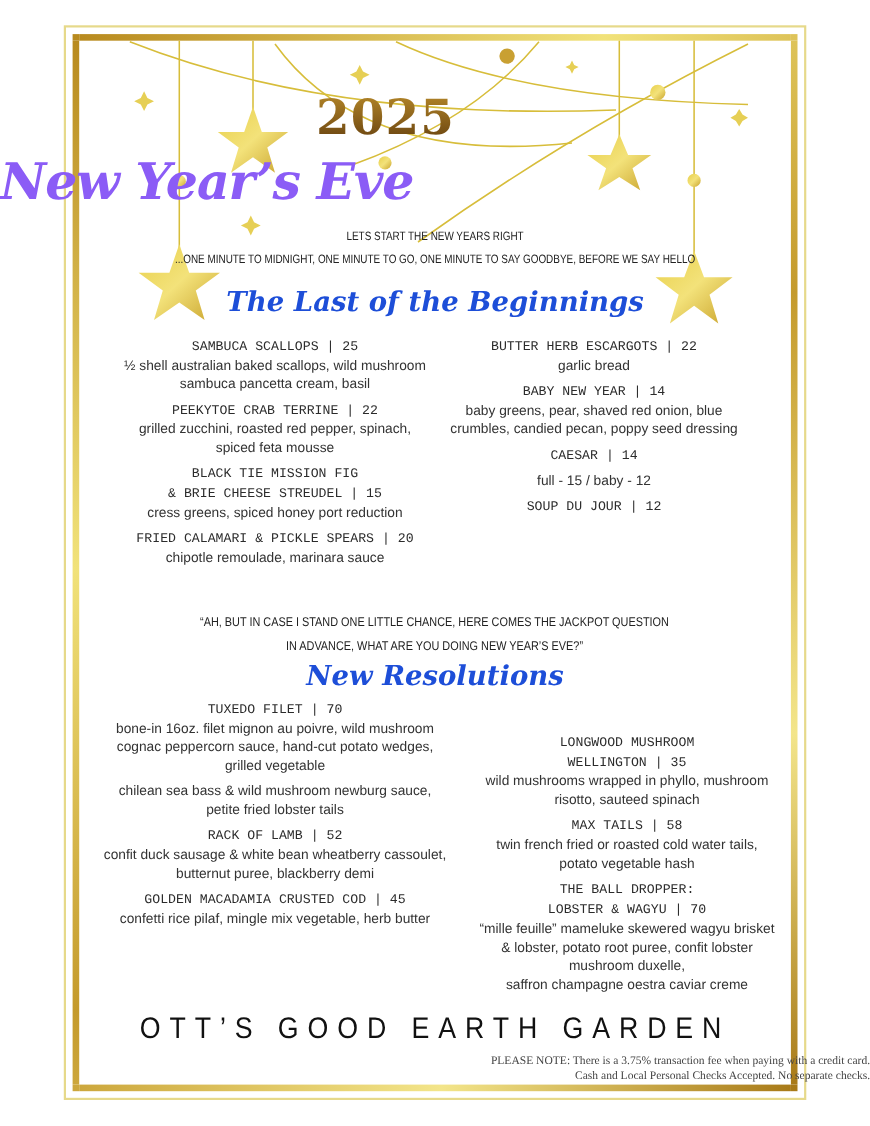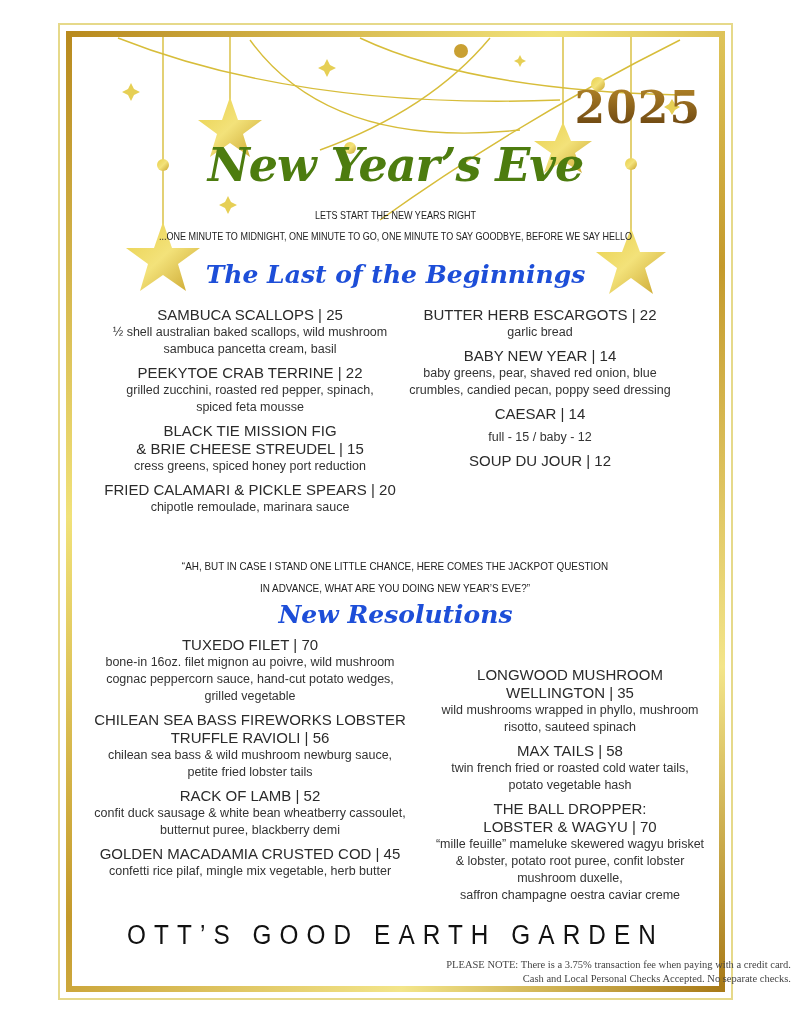--- a/index.html
+++ b/index.html
@@ -1,30 +1,30 @@
 <!DOCTYPE html>
 <html><head>
 <meta charset="utf-8">
 <style>
   html, body { margin:0; padding:0; }
   body { width:791px; height:1024px; background:#ffffff; position:relative; overflow:hidden; font-family:"DejaVu Serif", serif; color:#2a2a2a; }
   .frame-outer { position:absolute; left:58px; top:23px; width:675px; height:977px; border:2px solid #e6d98a; box-sizing:border-box; }
   .frame-inner { position:absolute; left:66px; top:31px; width:659px; height:961px; border:6px solid #c9a63a; box-sizing:border-box;
     border-image: linear-gradient(135deg,#b88a1e,#f1e27a 30%,#c49a2c 55%,#f3e58a 80%,#a87a18) 1; }
   .deco { position:absolute; left:0; top:0; width:791px; height:320px; pointer-events:none; }
-  .year { position:absolute; left:0; width:701px; top:82px; text-align:right; font-family:"DejaVu Serif", serif; font-weight:bold; font-size:44px; letter-spacing:1px;
+  .year { position:absolute; left:0; width:701px; top:82px; text-align:center; font-family:"DejaVu Serif", serif; font-weight:bold; font-size:44px; letter-spacing:1px;
     background:linear-gradient(180deg,#b88a2a 0%,#6a4410 90%); -webkit-background-clip:text; background-clip:text; color:transparent; }
-  .title { position:absolute; left:0; width:791px; top:138px; text-align:center; font-family:"DejaVu Serif", serif; font-style:italic; font-weight:bold; font-size:46px; color:#4d7c0f; letter-spacing:-1px; }
+  .title { position:absolute; left:0; width:791px; top:138px; text-align:left; font-family:"DejaVu Serif", serif; font-style:italic; font-weight:bold; font-size:46px; color:#8b5cf6; letter-spacing:-1px; }
   .sub1, .sub2 { position:absolute; left:0; width:791px; text-align:center; font-family:"Liberation Sans", sans-serif; font-size:11px; color:#222; transform:scaleX(0.82); }
   .sub1 { top:209px; }
   .sub2 { top:230px; }
   .section-title { position:absolute; left:0; width:791px; text-align:center; font-family:"DejaVu Serif", serif; font-style:italic; font-weight:bold; font-size:25px; color:#1d4ed8; }
   .col { position:absolute; text-align:center; }
   .item { margin-bottom:6px; }
-  .item-name { font-family:Liberation Sans, sans-serif; font-size:15px; color:#2b2b2b; line-height:18px; white-space:pre-line; }
+  .item-name { font-family:Liberation Mono, monospace; font-size:12px; color:#2b2b2b; line-height:18px; white-space:pre-line; }
   .item-desc { font-family:Liberation Sans, sans-serif; font-size:12.5px; color:#333; line-height:17px; white-space:pre-line; }
   .quote { position:absolute; left:140px; width:510px; top:555px; text-align:center; font-family:"Liberation Sans", sans-serif; font-size:11.5px; line-height:22px; color:#222; transform:scaleX(0.86); }
   .restaurant { position:absolute; left:0; width:791px; top:920px; text-align:center; font-family:"Liberation Sans", sans-serif; font-size:27px; letter-spacing:9px; color:#111; transform:scaleX(0.9); }
   .note { position:absolute; left:0; width:791px; top:958px; text-align:right; font-family:"Liberation Serif", serif; font-size:10.5px; line-height:14px; color:#444; }
 </style>
 </head>
 <body>
 
 <div class="frame-outer"></div>
 <div class="frame-inner"></div>
@@ -125,22 +125,20 @@
 <div class="section-title" style="top:600px;">New Resolutions</div>
 
 <div class="col" style="left:90px; width:320px; top:636px;">
   <div class="item">
     <div class="item-name">TUXEDO FILET | 70</div>
     <div class="item-desc">bone-in 16oz. filet mignon au poivre, wild mushroom
 cognac peppercorn sauce, hand-cut potato wedges,
 grilled vegetable</div>
   </div>
   <div class="item">
-    <div class="item-name">CHILEAN SEA BASS FIREWORKS LOBSTER
-TRUFFLE RAVIOLI | 56</div>
     <div class="item-desc">chilean sea bass &amp; wild mushroom newburg sauce,
 petite fried lobster tails</div>
   </div>
   <div class="item">
     <div class="item-name">RACK OF LAMB | 52</div>
     <div class="item-desc">confit duck sausage &amp; white bean wheatberry cassoulet,
 butternut puree, blackberry demi</div>
   </div>
   <div class="item">
     <div class="item-name">GOLDEN MACADAMIA CRUSTED COD | 45</div>

